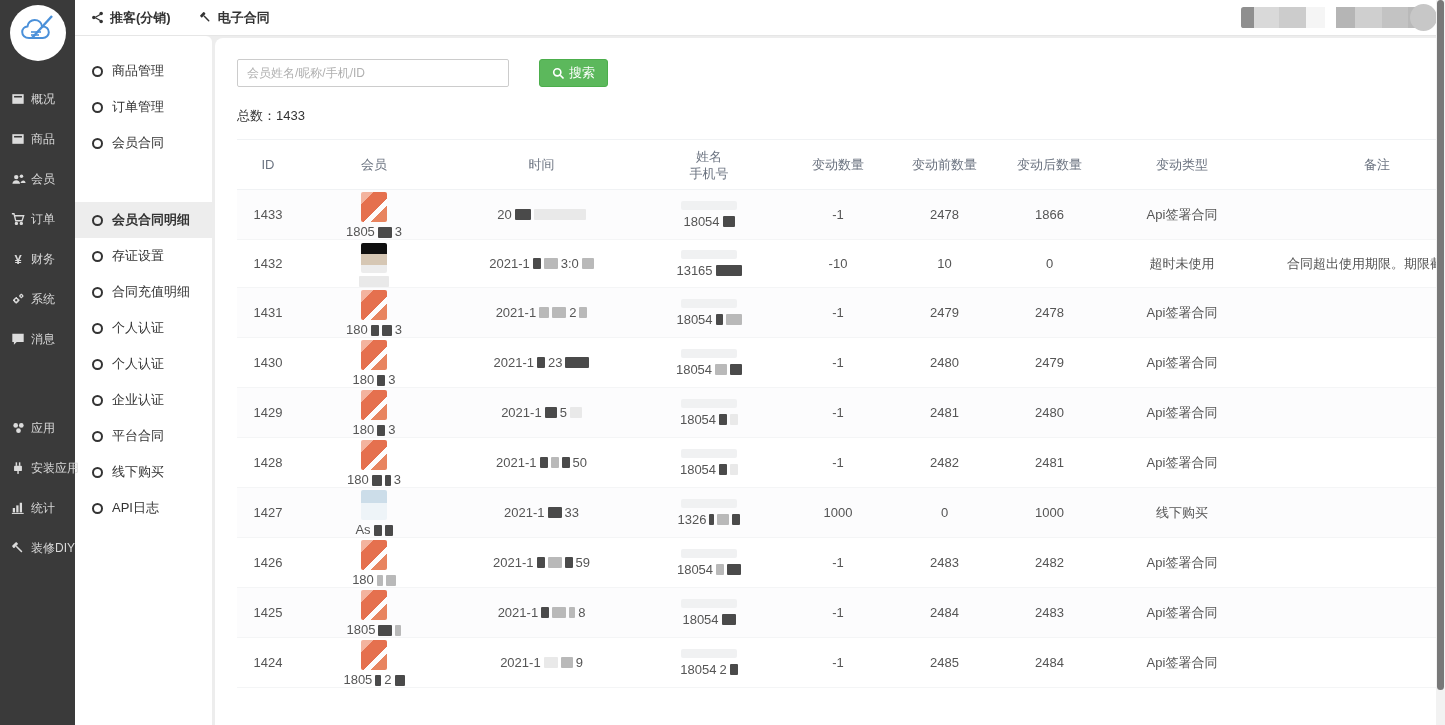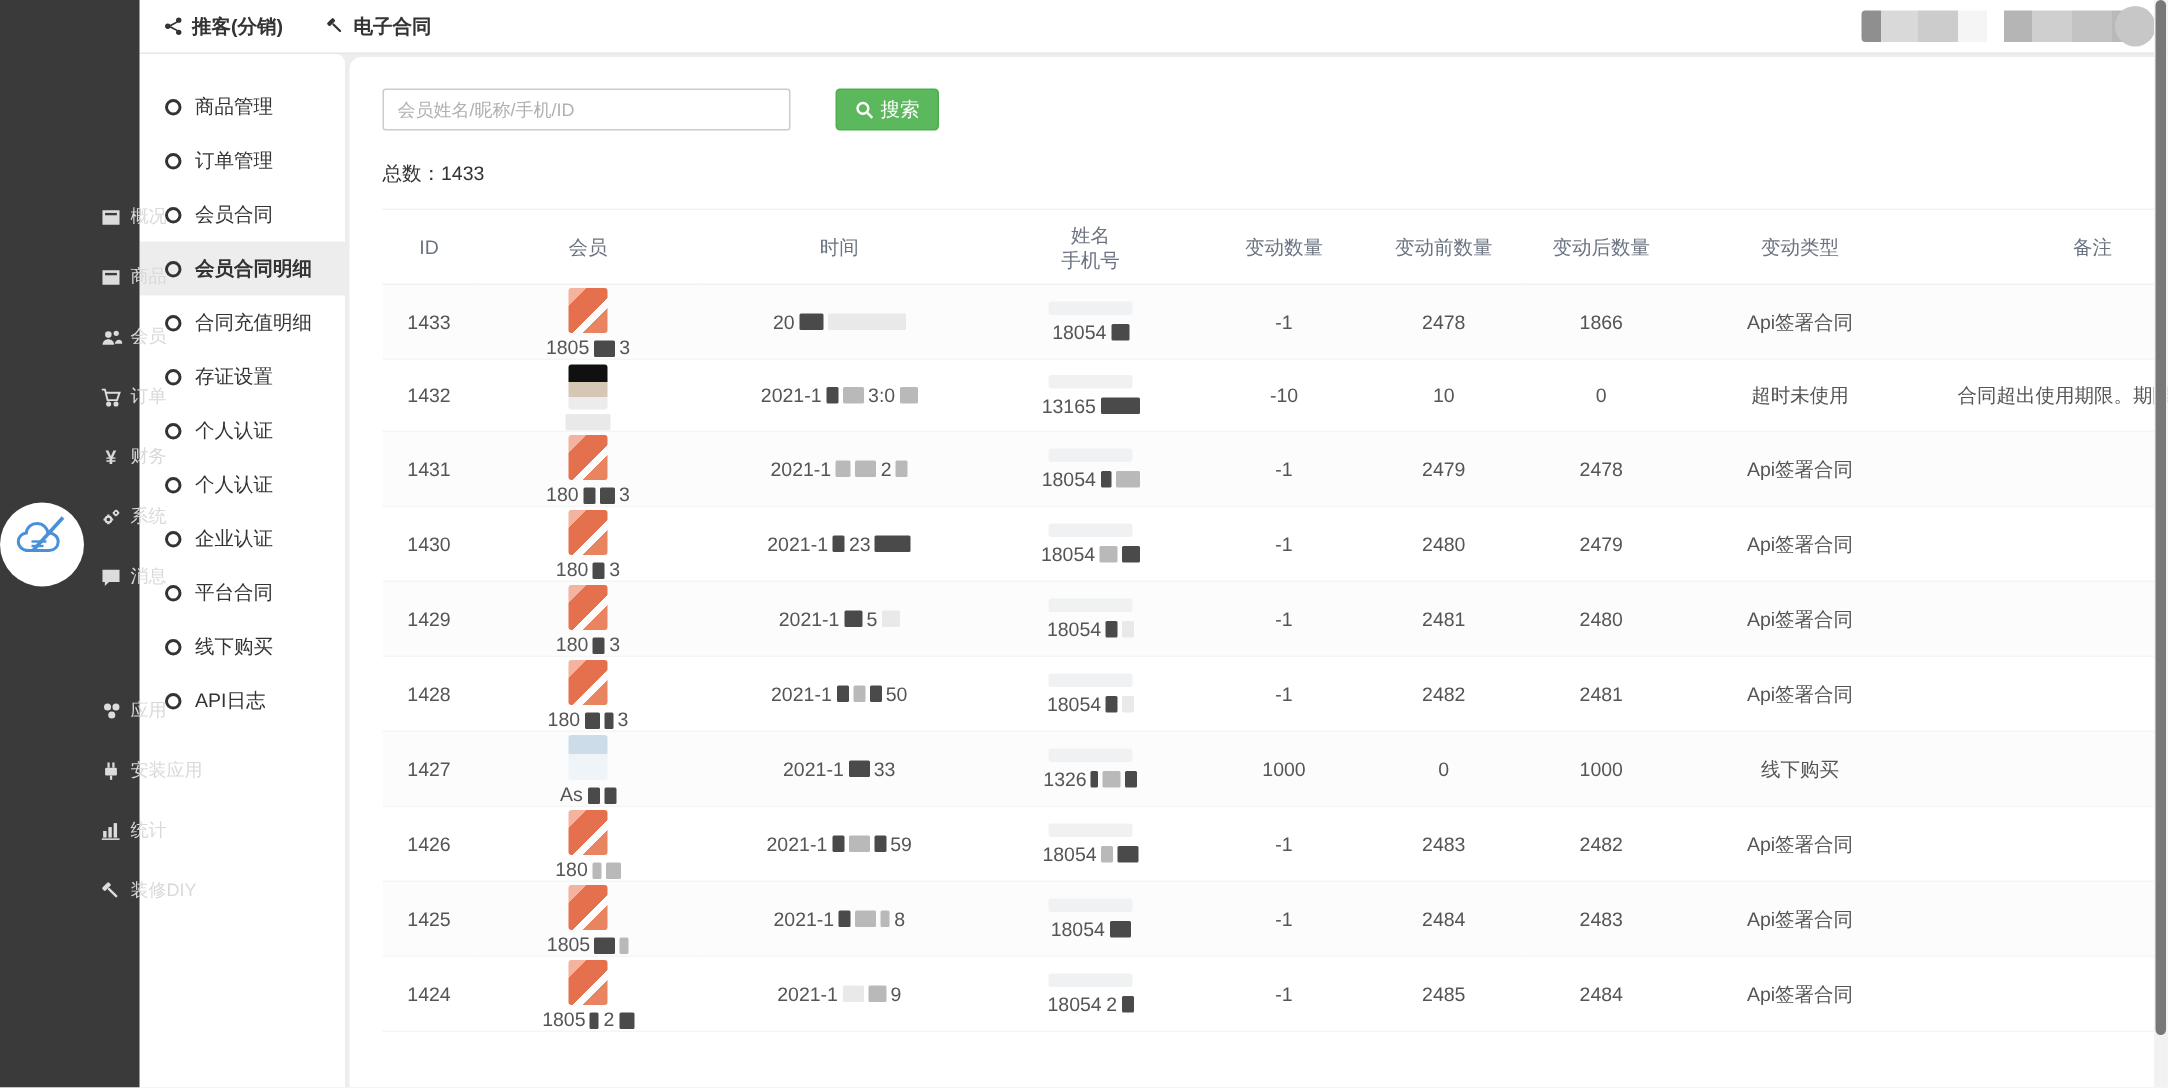--- a/index.html
+++ b/index.html
@@ -1,21 +1,21 @@
 <!DOCTYPE html>
 <html><head>
 <meta charset="utf-8">
 <style>
   * { margin:0; padding:0; box-sizing:border-box; }
   html,body { width:1445px; height:725px; overflow:hidden;
     font-family:"Liberation Sans","DejaVu Sans",sans-serif; background:#ededed; }
   .app { display:flex; width:1445px; height:725px; position:relative; }
 
   
-  .rail { width:93px; background:#3a3a3a; flex-shrink:0; display:flex; flex-direction:row; align-items:center; z-index:5; }
+  .rail { width:75px; background:#3a3a3a; flex-shrink:0; display:flex; flex-direction:column; align-items:center; z-index:5; }
   .logo-wrap { width:75px; height:66px; display:flex; align-items:center; justify-content:center; }
   .logo-circle { width:56px; height:56px; border-radius:50%; background:#fff; display:flex; align-items:center; justify-content:center; }
   .rail-item { width:100%; height:40px; display:flex; align-items:center; padding-left:10px;
     color:#d9d9d9; font-size:12px; cursor:pointer; white-space:nowrap; }
   .rail-item .ric { width:16px; height:16px; margin-right:5px; display:inline-flex; align-items:center; justify-content:center; flex-shrink:0; }
   .rail-item.grp2 { margin-top:49px; }
   .yen { font-size:13px; font-weight:bold; color:#d9d9d9; }
 
   
   .rightcol { flex:1; display:flex; flex-direction:column; min-width:0; }
@@ -29,21 +29,21 @@
     border-radius:3px 12px 12px 3px; }
   .redacted-user::after { content:""; position:absolute; right:-6px; top:-3px; width:27px; height:27px; border-radius:50%; background:#c7c7c7; }
 
   
   .bodyarea { flex:1; display:flex; min-height:0; background:#ededed; }
 
   
   .menu { width:137px; background:#fff; flex-shrink:0; padding-top:17px; border-radius:0 6px 0 0; }
   .menu-item { height:36px; display:flex; align-items:center; padding-left:17px; font-size:13px; color:#333; cursor:pointer; white-space:nowrap; }
   .menu-item .dot { width:11px; height:11px; border:2px solid #333; border-radius:50%; margin-right:9px; flex-shrink:0; }
-  .menu-item.active { background:#ededed; font-weight:bold; }
+  .menu-item.active { background:#ededed; font-weight:bold;margin-top:41px; }
 
   
   .main { flex:1; background:#fff; margin-left:3px; margin-top:2px; border-radius:8px 0 0 0; display:flex; flex-direction:column; min-width:0; overflow:hidden; }
   .page-title { font-size:13px; color:#77808f; padding:11px 22px; border-bottom:1px solid #eef0f3; }
   .search-row { display:flex; align-items:center; margin:21px 22px 0; }
   .search-input { width:272px; height:28px; border:1px solid #ccc; border-radius:2px; padding:0 9px; font-size:12px; color:#333;
     font-family:"Liberation Sans","DejaVu Sans",sans-serif; outline:none; }
   .search-input::placeholder { color:#b0b0b0; }
   .search-btn { margin-left:30px; height:28px; padding:0 12px; background:#5cb85c; border:1px solid #4cae4c; border-radius:3px;
     color:#fff; font-size:13px; display:flex; align-items:center; cursor:pointer; }
@@ -251,25 +251,25 @@
           <div class="menu-item">
             <span class="dot"></span>
             <span>会员合同</span>
           </div>
           <div class="menu-item active">
             <span class="dot"></span>
             <span>会员合同明细</span>
           </div>
           <div class="menu-item">
             <span class="dot"></span>
+            <span>存证设置</span>
+          </div>
+          <div class="menu-item">
+            <span class="dot"></span>
             <span>合同充值明细</span>
-          </div>
-          <div class="menu-item">
-            <span class="dot"></span>
-            <span>存证设置</span>
           </div>
           <div class="menu-item">
             <span class="dot"></span>
             <span>个人认证</span>
           </div>
           <div class="menu-item">
             <span class="dot"></span>
             <span>个人认证</span>
           </div>
           <div class="menu-item">

